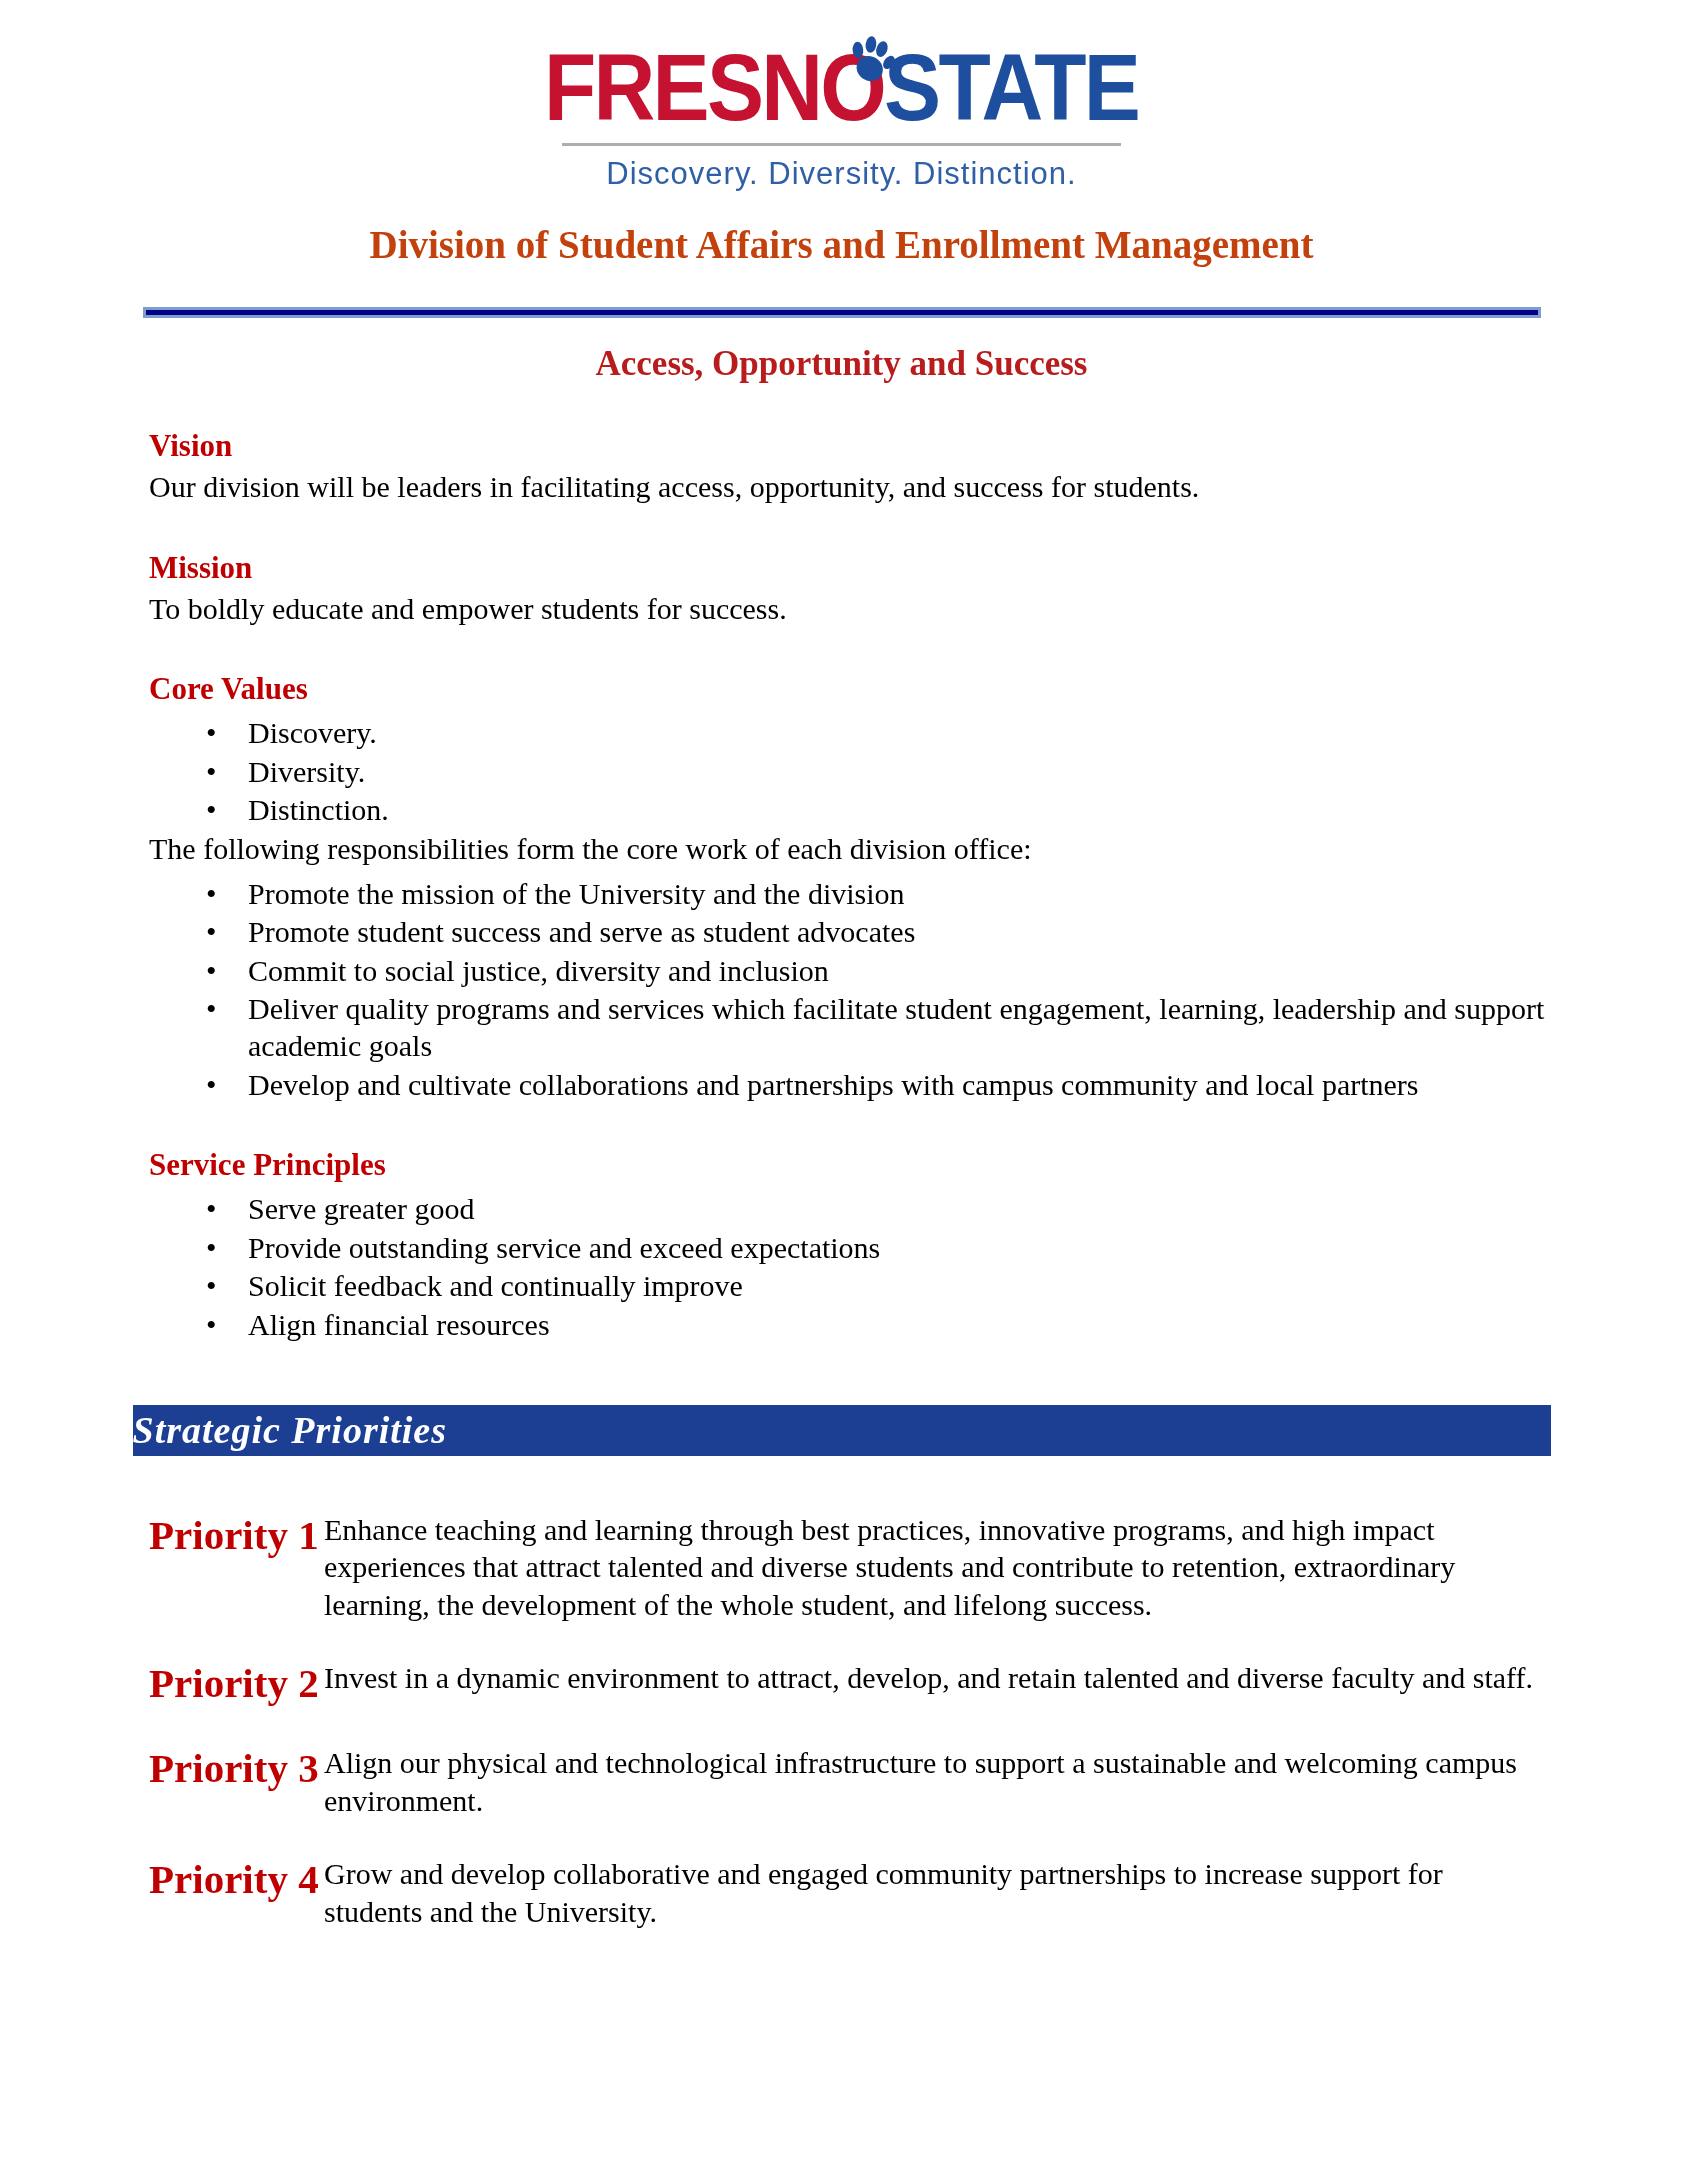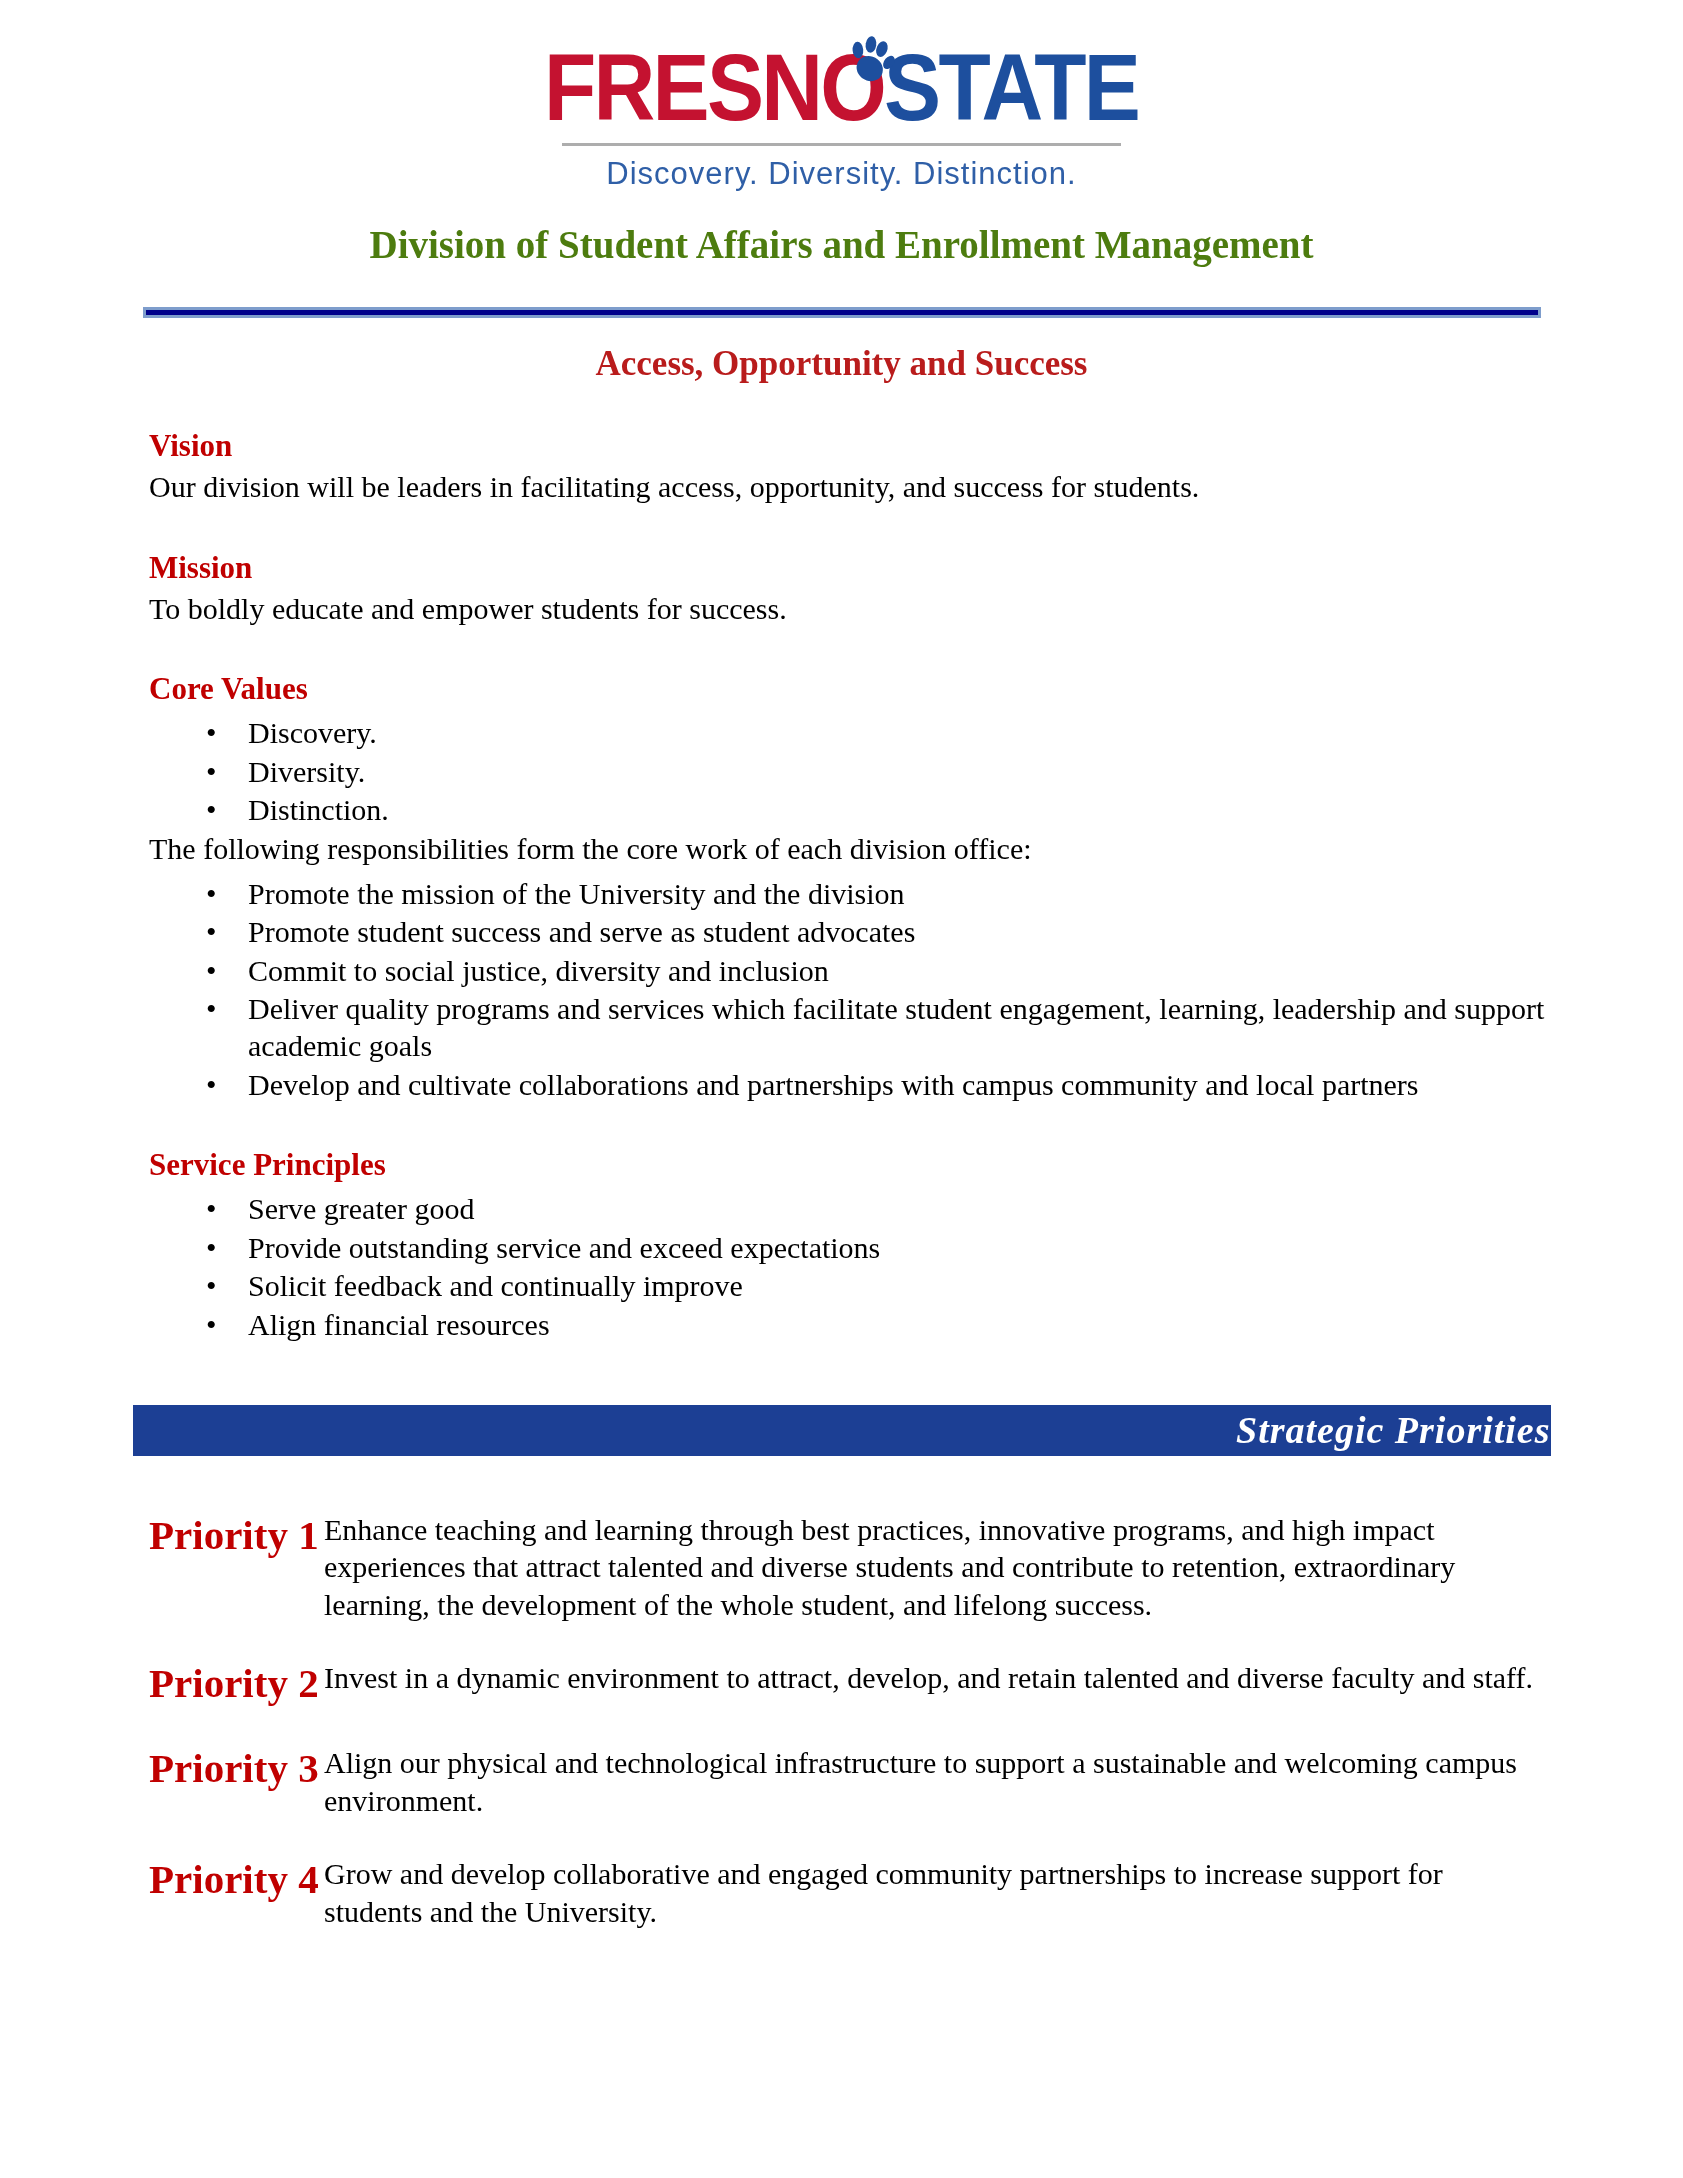--- a/index.html
+++ b/index.html
@@ -21,21 +21,21 @@
   .logo-o { position: relative; display: inline-block; }
   .paw { position: absolute; top: -10px; right: -16px; width: 59px; height: 59px; transform: rotate(16deg); }
   .logo-rule { width: 559px; height: 3px; background: #ADADAD; margin: 8px auto 10px auto; }
   .tagline {
     font-family: "Liberation Sans", sans-serif; color: #2F5FA7;
     font-size: 31px; letter-spacing: 1px;
   }
   
   .division-title {
     margin-top: 30px; text-align: center; font-weight: bold;
-    font-size: 39px; color: #4d7c0f;
+    font-size: 39px; color: #c2410c;
   }
   .top-bar {
     margin: 40px auto 0 auto; width: 1398px; height: 11px;
     background: #00008B; border: 3px solid #7E9DCC;
   }
   .motto {
     margin-top: 26px; text-align: center; font-weight: bold;
     font-size: 35px; color: #b91c1c;
   }
   
@@ -47,21 +47,21 @@
     position: relative; padding-left: 99px; font-size: 30px; line-height: 1.22;
     margin-bottom: 2px;
   }
   ul.bullets li::before {
     content: "\2022"; position: absolute; left: 57px; top: 0;
     font-size: 30px; color: #000;
   }
   
   .banner {
     margin: 61px auto 0 auto; width: 1418px; height: 51px;
-    background: #1C3F94; color: #FFFFFF; text-align: right;
+    background: #1C3F94; color: #FFFFFF; text-align: left;
     font-style: italic; font-weight: bold; font-size: 38px; line-height: 51px;
     letter-spacing: 1px;
   }
   .priority { display: flex; margin-top: 36px; }
   .priority.first { margin-top: 55px; }
   .priority-label {
     width: 175px; min-width: 175px; color: #C00000; font-weight: bold;
     font-size: 41px; line-height: 1.2;
   }
   .priority-text { font-size: 30px; line-height: 1.25; max-width: 1218px; margin: 0; }

